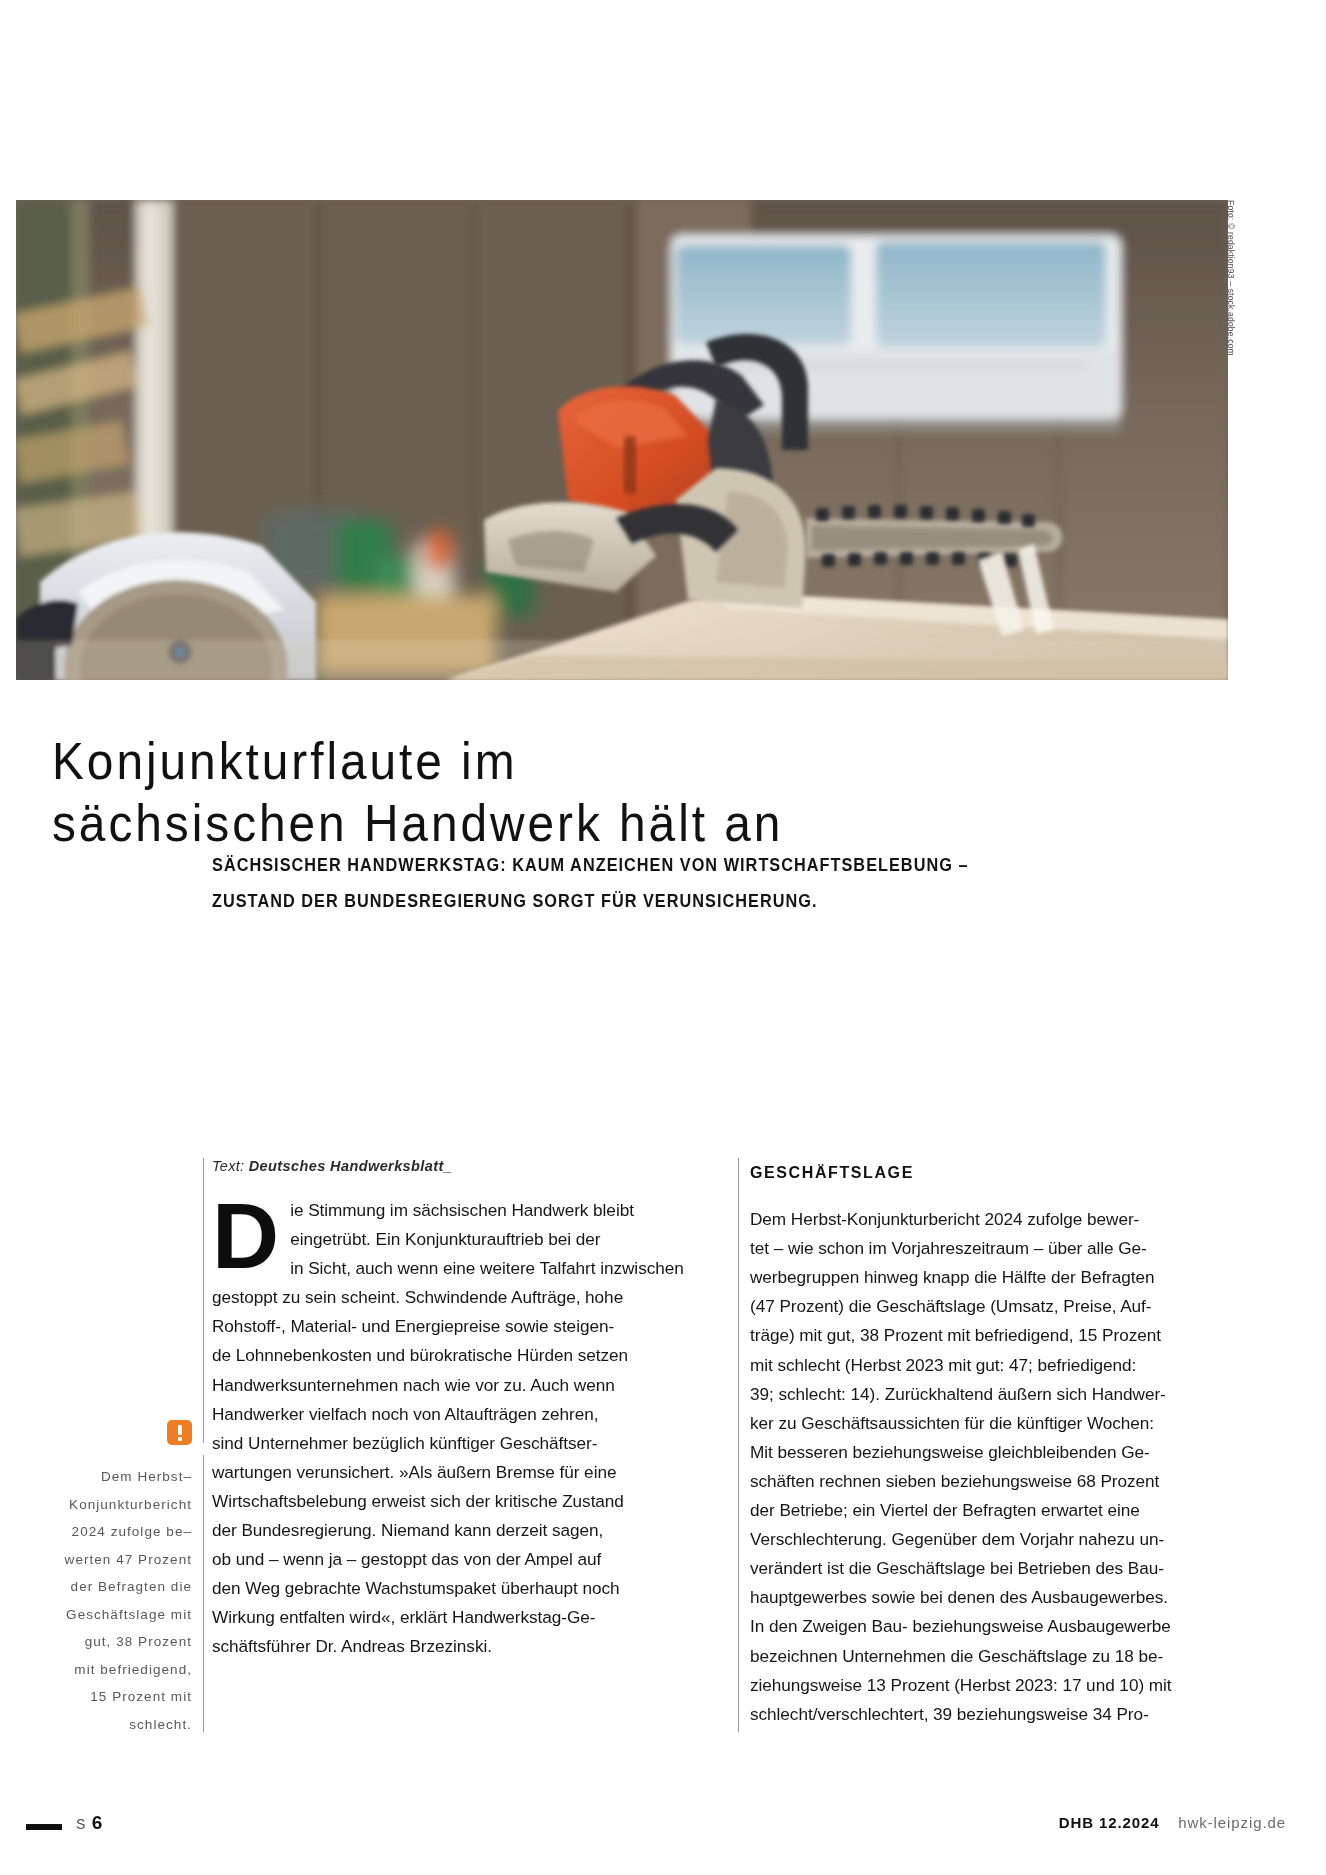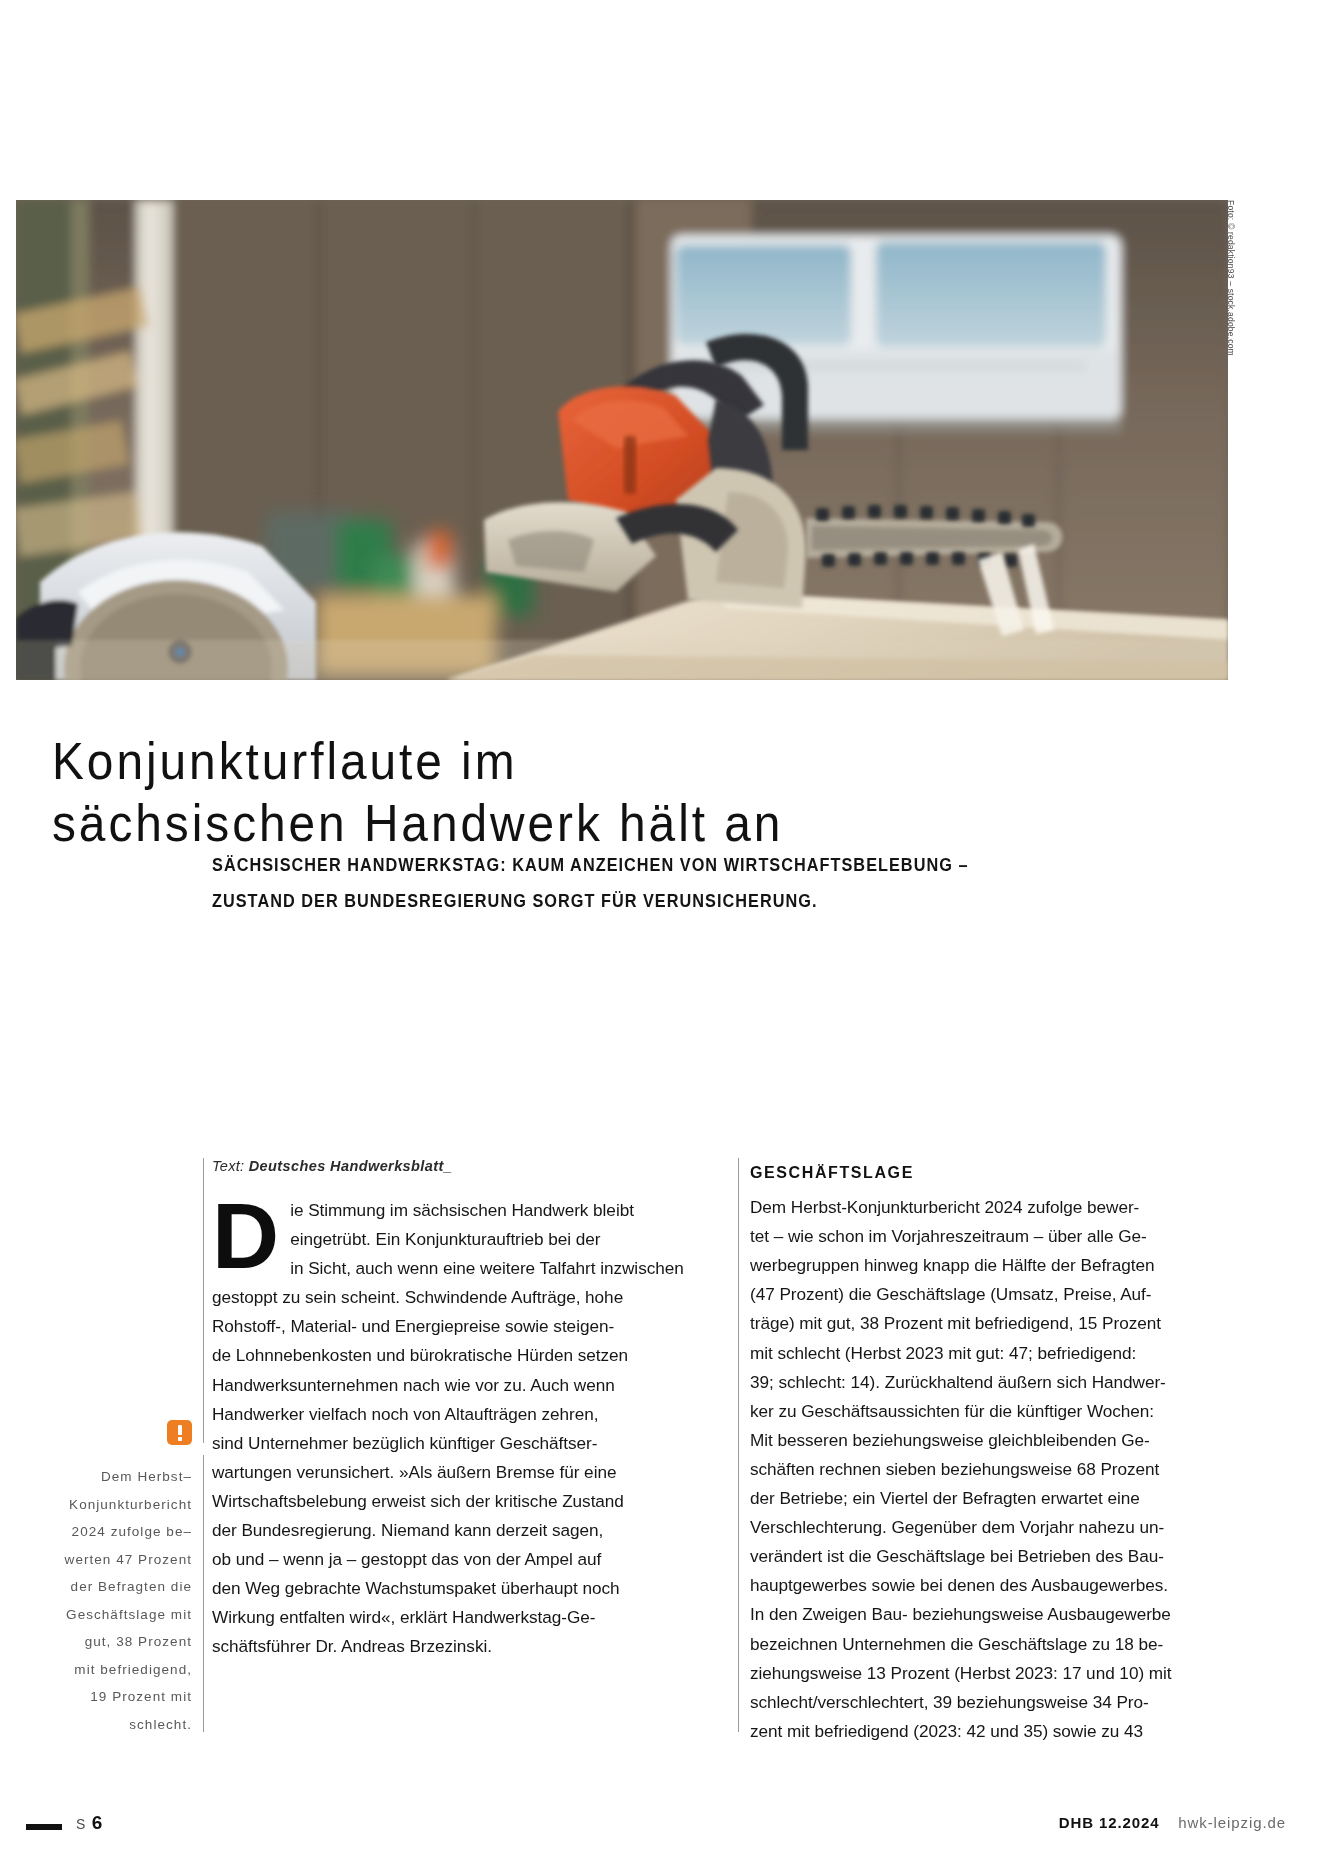--- a/index.html
+++ b/index.html
@@ -127,21 +127,21 @@
     margin:2px 11px -4px 0;
     color:#0d0d0d;
     font-family:"Liberation Sans", sans-serif;
   }
 
   .col2-head{
     font-size:16px;
     font-weight:700;
     letter-spacing:1.6px;
     color:#111;
-    margin-bottom:6px;
+    margin-bottom:18px;
     display:block;
   }
 
   
   .footer-bar{
     position:absolute;left:26px;top:1824px;width:36px;height:6px;background:#111;
   }
   .footer-left{
     position:absolute;left:76px;top:1812px;
     font-size:14px;color:#4c4c4c;letter-spacing:1.2px;
@@ -337,21 +337,21 @@
   <div class="alert-icon"></div>
   <div class="sidebar-text">
     <span>Dem Herbst–</span>
     <span>Konjunkturbericht</span>
     <span>2024 zufolge be–</span>
     <span>werten 47 Prozent</span>
     <span>der Befragten die</span>
     <span>Geschäftslage mit</span>
     <span>gut, 38 Prozent</span>
     <span>mit befriedigend,</span>
-    <span>19 Prozent mit</span>
+    <span>15 Prozent mit</span>
     <span>schlecht.</span>
   </div>
 </aside>
 
 <div class="col col1">
   <span class="dropcap">D</span>
   <p>
     <span class="txtline">ie Stimmung im sächsischen Handwerk bleibt</span>
     <span class="txtline">eingetrübt. Ein Konjunkturauftrieb bei der</span>
     <span class="txtline">in Sicht, auch wenn eine weitere Talfahrt inzwischen</span>
@@ -385,21 +385,20 @@
     <span class="txtline">Mit besseren beziehungsweise gleichbleibenden Ge-</span>
     <span class="txtline">schäften rechnen sieben beziehungsweise 68 Prozent</span>
     <span class="txtline">der Betriebe; ein Viertel der Befragten erwartet eine</span>
     <span class="txtline">Verschlechterung. Gegenüber dem Vorjahr nahezu un-</span>
     <span class="txtline">verändert ist die Geschäftslage bei Betrieben des Bau-</span>
     <span class="txtline">hauptgewerbes sowie bei denen des Ausbaugewerbes.</span>
     <span class="txtline">In den Zweigen Bau- beziehungsweise Ausbaugewerbe</span>
     <span class="txtline">bezeichnen Unternehmen die Geschäftslage zu 18 be-</span>
     <span class="txtline">ziehungsweise 13 Prozent (Herbst 2023: 17 und 10) mit</span>
     <span class="txtline">schlecht/verschlechtert, 39 beziehungsweise 34 Pro-</span>
-    <span class="txtline">zent mit befriedigend (2023: 42 und 35) sowie zu 43</span>
   </p>
 </div>
 
 <div class="footer-bar"></div>
 <div class="footer-left">
   <span>S</span>
   <b>6</b>
 </div>
 <div class="footer-right">
   <span class="f-issue">DHB 12.2024</span>

